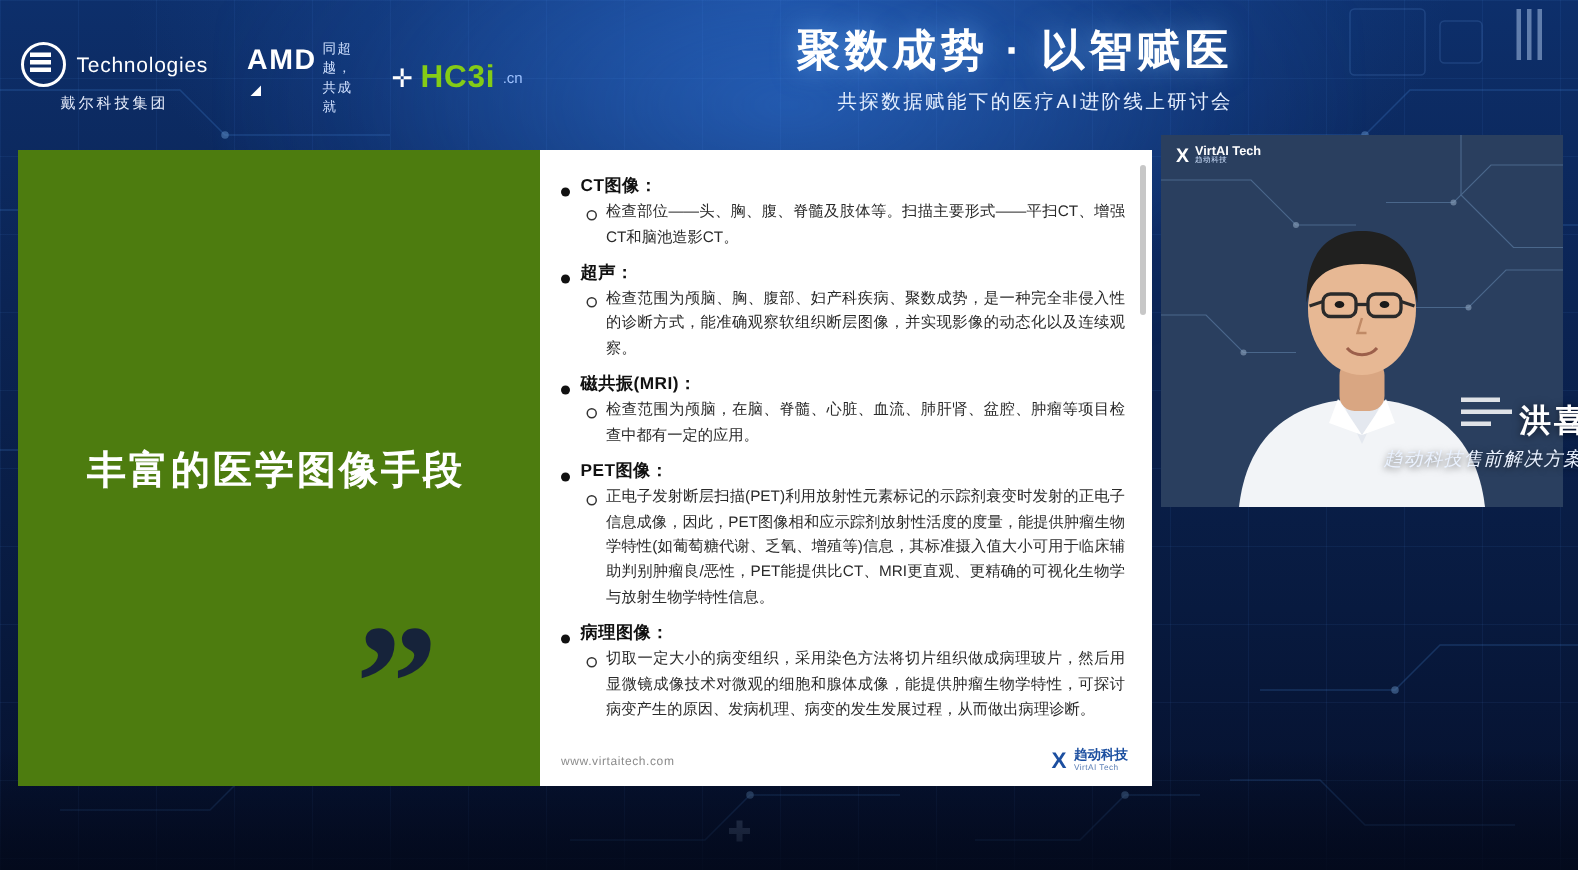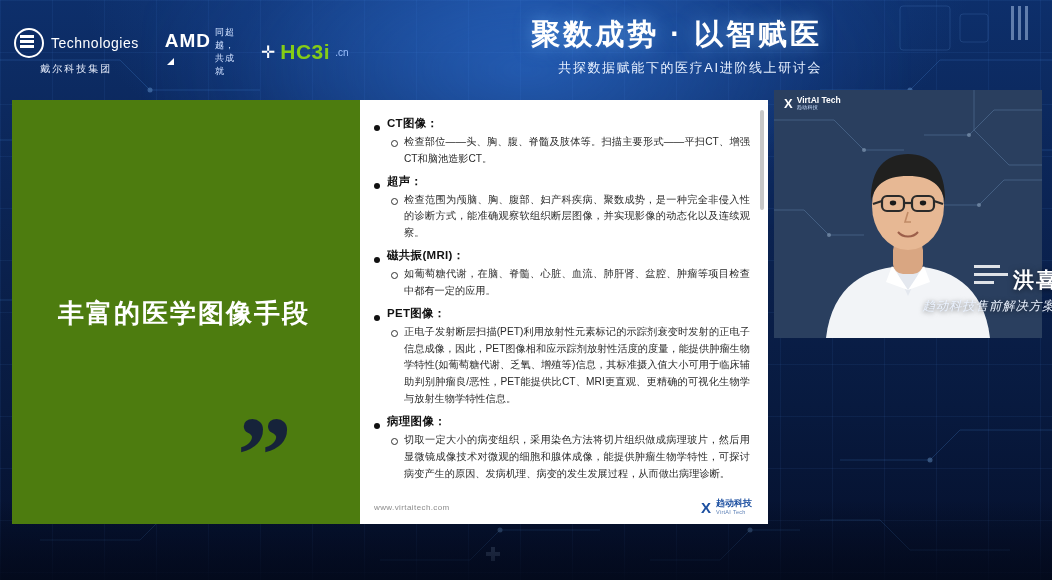--- a/index.html
+++ b/index.html
@@ -452,21 +452,21 @@
               <span>检查范围为颅脑、胸、腹部、妇产科疾病、聚数成势，是一种完全非侵入性的诊断方式，能准确观察软组织断层图像，并实现影像的动态化以及连续观察。</span>
             </div>
         </li>
         <li class="c-item">
           <div class="c-head">
               <span class="dot"></span>
               <span>磁共振(MRI)：</span>
             </div>
           <div class="c-body">
               <span class="ring"></span>
-              <span>如葡萄糖代谢，在脑、脊髓、心脏、血流、肺肝肾、盆腔、肿瘤等项目检查中都有一定的应用。</span>
+              <span>检查范围为颅脑，在脑、脊髓、心脏、血流、肺肝肾、盆腔、肿瘤等项目检查中都有一定的应用。</span>
             </div>
         </li>
         <li class="c-item">
           <div class="c-head">
               <span class="dot"></span>
               <span>PET图像：</span>
             </div>
           <div class="c-body">
               <span class="ring"></span>
               <span>正电子发射断层扫描(PET)利用放射性元素标记的示踪剂衰变时发射的正电子信息成像，因此，PET图像相和应示踪剂放射性活度的度量，能提供肿瘤生物学特性(如葡萄糖代谢、乏氧、增殖等)信息，其标准摄入值大小可用于临床辅助判别肿瘤良/恶性，PET能提供比CT、MRI更直观、更精确的可视化生物学与放射生物学特性信息。</span>

